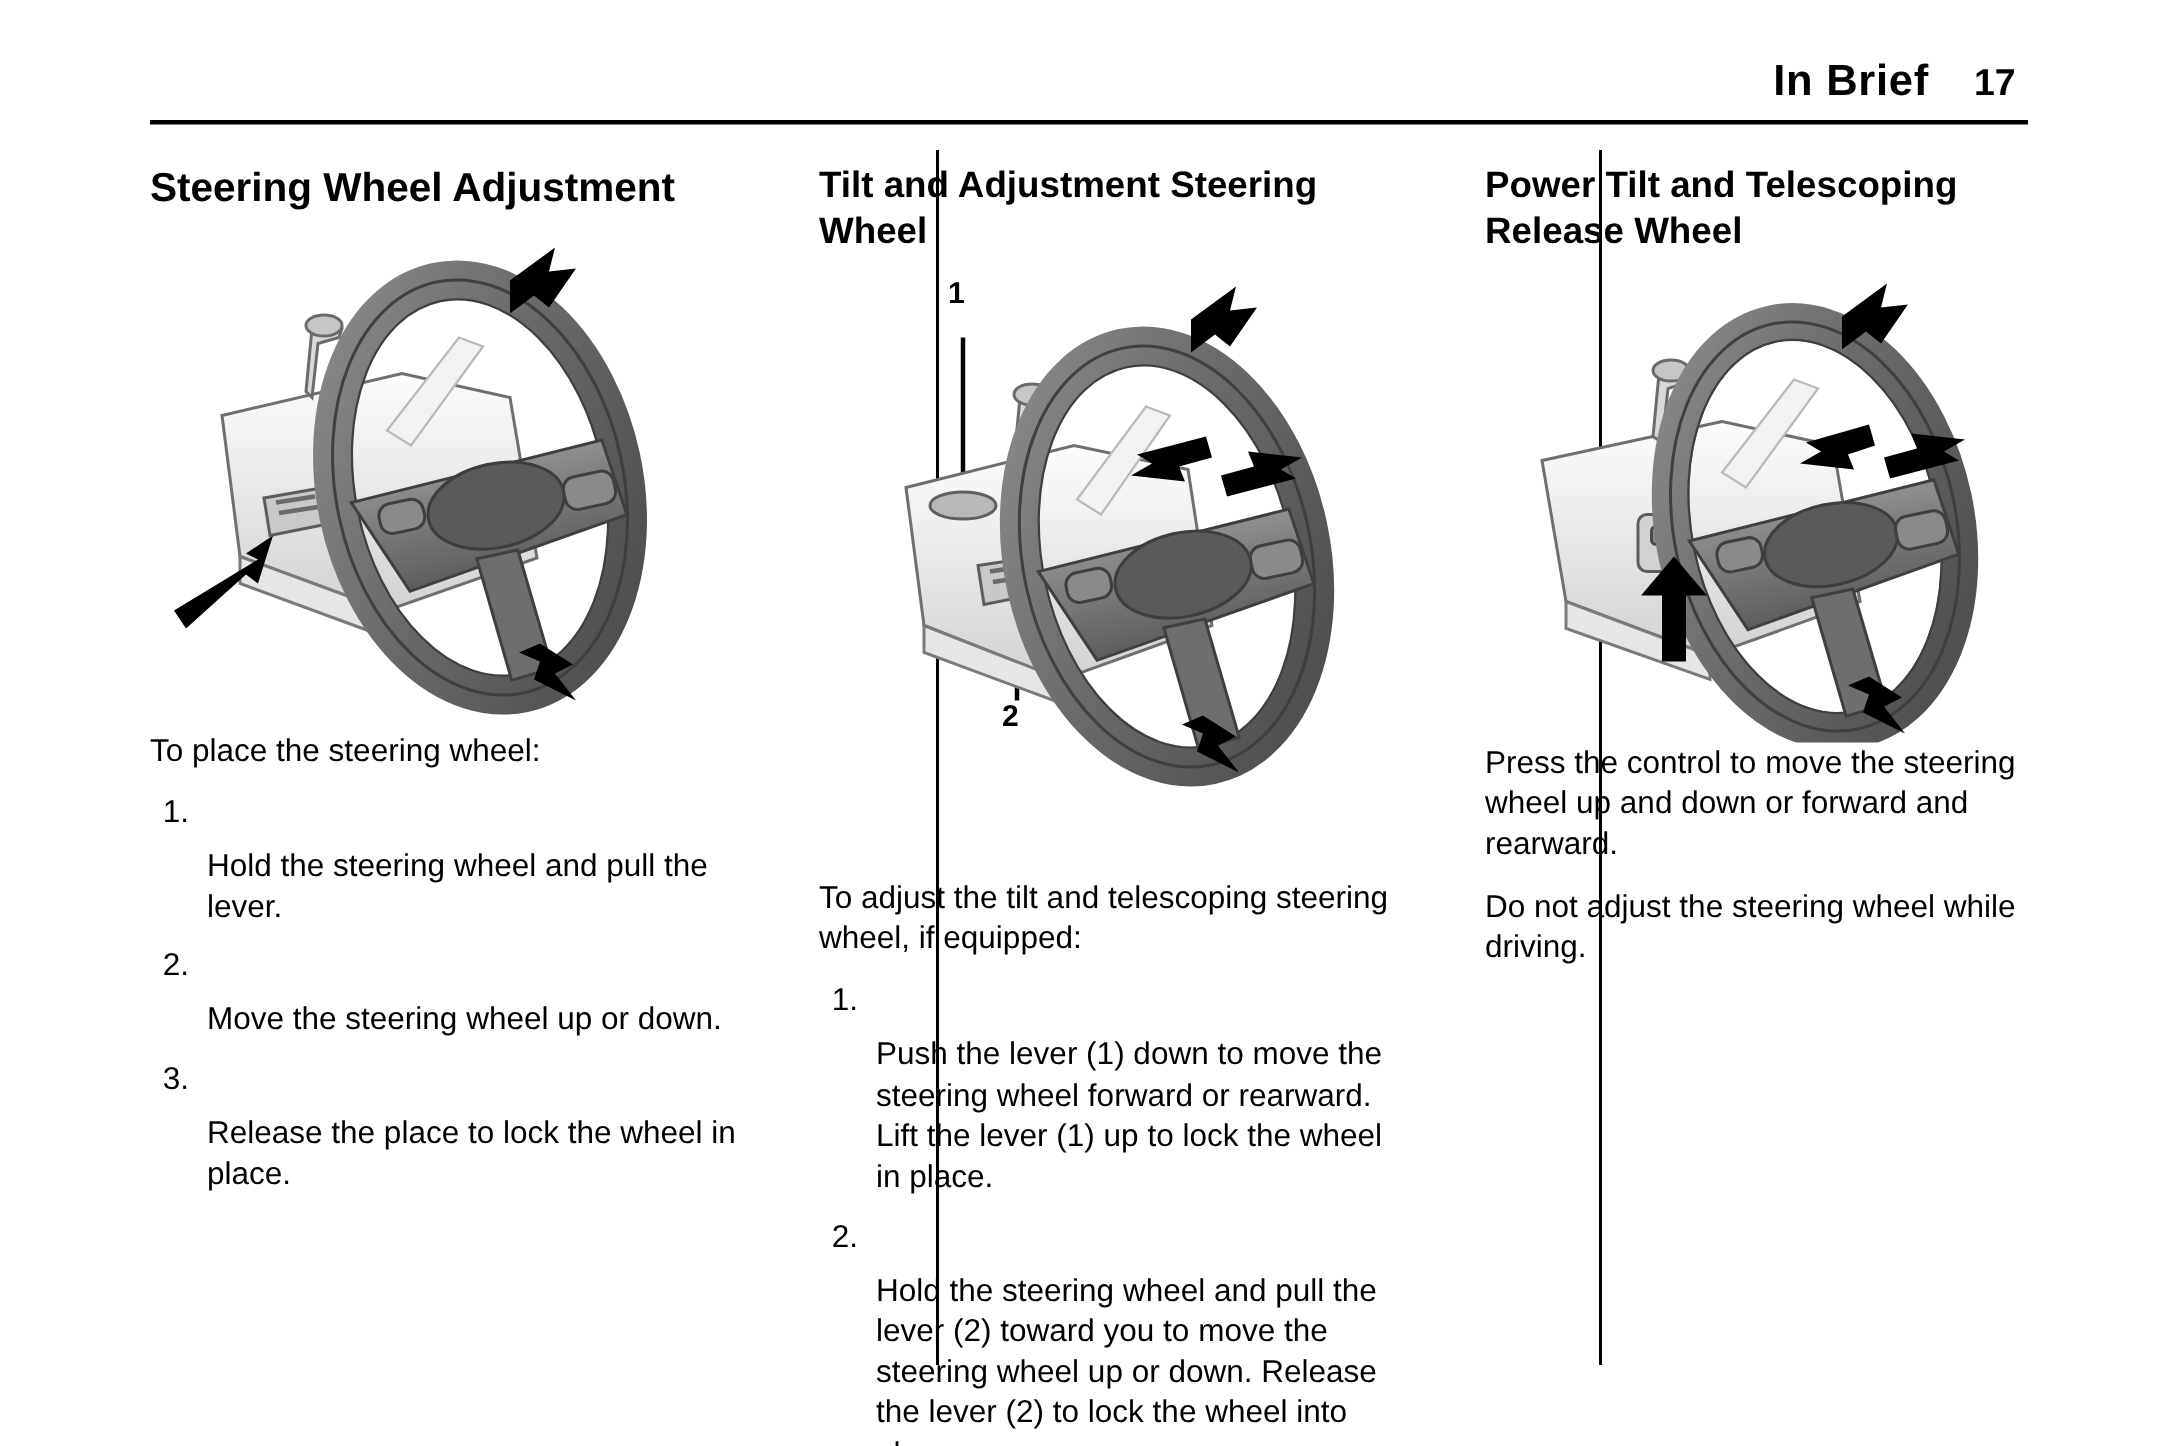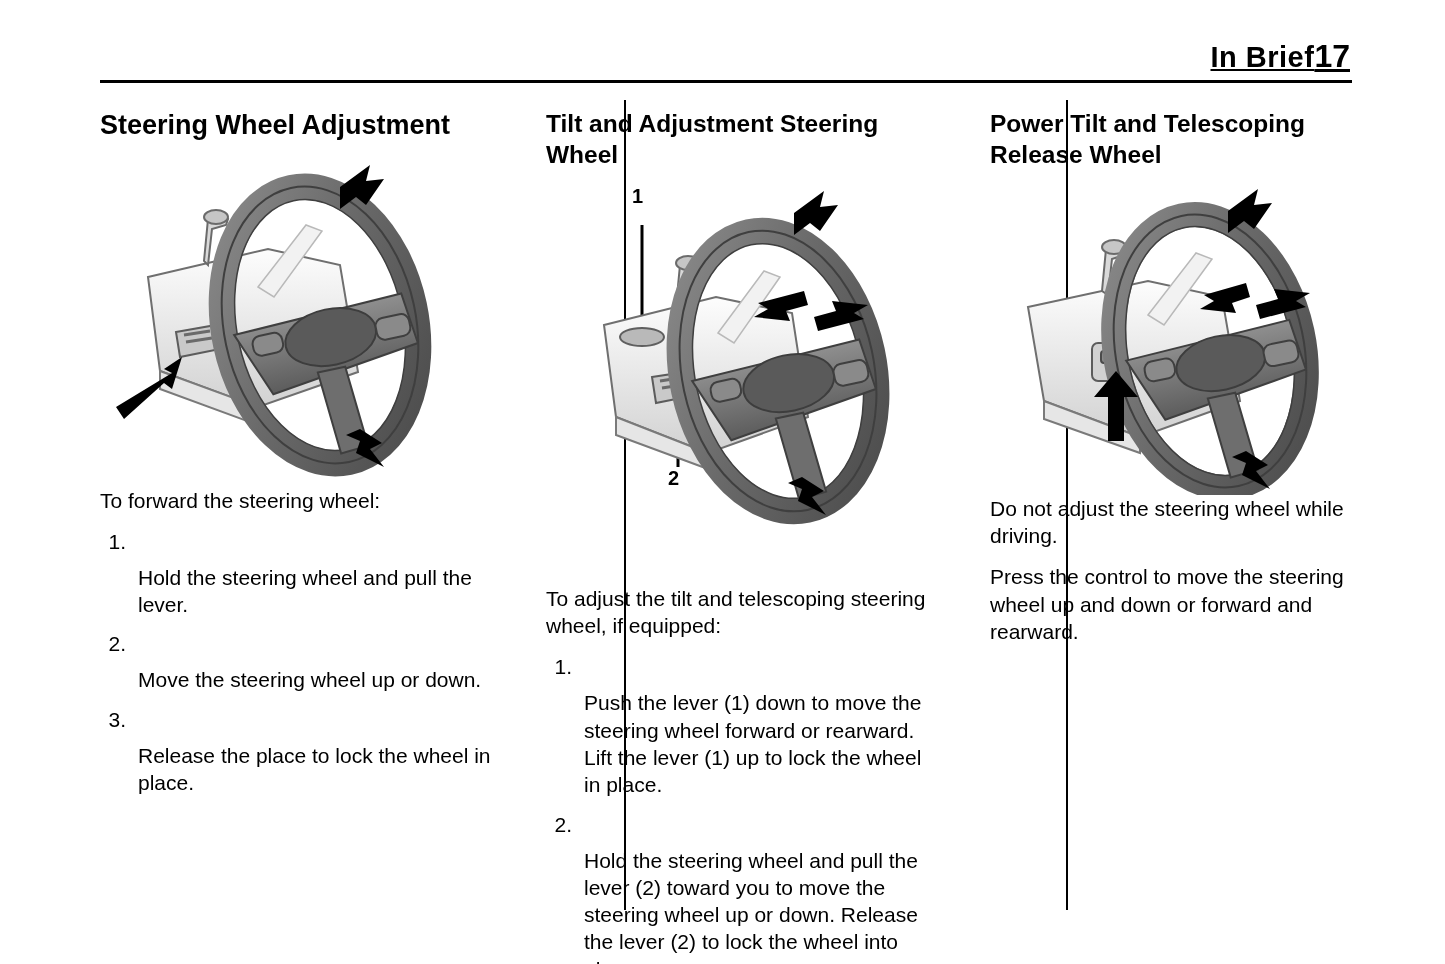--- a/index.html
+++ b/index.html
@@ -24,32 +24,32 @@
 
   
   .header {
     position: absolute;
     left: 100px;
     top: 38px;
     width: 1250px;
     display: flex;
     justify-content: flex-end;
     align-items: baseline;
-    text-decoration: underline;
   }
   .header-title {
     font-size: 29px;
     font-weight: bold;
     letter-spacing: 0.5px;
   }
   .header-page {
-    font-size: 32px;
+    font-size: 25px;
     font-weight: bold;
+    margin-left: 30px;
     min-width: 34px;
-    text-align: right;
+    text-align: left;
   }
   .header-rule {
     position: absolute;
     left: 100px;
     top: 80px;
     width: 1252px;
     height: 3px;
     background: #000;
   }
 
@@ -191,21 +191,21 @@
           <path d="M150 130 L198 68 L214 74 L166 140 Z" fill="#f2f2f2" stroke="#b9b9b9" stroke-width="1.5"></path>
 
           <path d="M232 30 L262 8 L258 24 L276 22 L258 48 L248 40 L232 52 Z" fill="#000"></path>
 
           <path d="M252 272 L274 286 L262 292 L276 310 L248 296 L252 284 L238 278 Z" fill="#000"></path>
 
           <path d="M8 250 L64 216 L56 212 L74 200 L64 232 L56 226 L16 262 Z" fill="#000"></path>
         </svg>
       </div>
 
-      <p class="body-text">To forward the steering wheel:</p>
+      <p class="body-text">To place the steering wheel:</p>
       <ol class="steps">
         <li>
           <span class="num">1.</span>
           <span class="txt">Hold the steering wheel and pull the lever.</span>
         </li>
         <li>
           <span class="num">2.</span>
           <span class="txt">Move the steering wheel up or down.</span>
         </li>
         <li>
@@ -334,18 +334,18 @@
           <path d="M248 98 L206 110 L216 116 L202 124 L238 128 L234 118 L252 112 Z" fill="#000"></path>
 
           <path d="M262 134 L308 122 L298 116 L312 108 L276 104 L280 114 L258 120 Z" fill="#000"></path>
 
           <path d="M248 266 L270 280 L258 286 L272 304 L244 290 L248 278 L234 272 Z" fill="#000"></path>
 
           <path d="M110 256 L110 212 L96 212 L118 186 L140 212 L126 212 L126 256 Z" fill="#000"></path>
         </svg>
       </div>
 
+      <p class="body-text">Press the control to move the steering wheel up and down or forward and rearward.</p>
       <p class="body-text">Do not adjust the steering wheel while driving.</p>
-      <p class="body-text">Press the control to move the steering wheel up and down or forward and rearward.</p>
     </div>
 
   </div>
 </div>
 
 </body></html>

